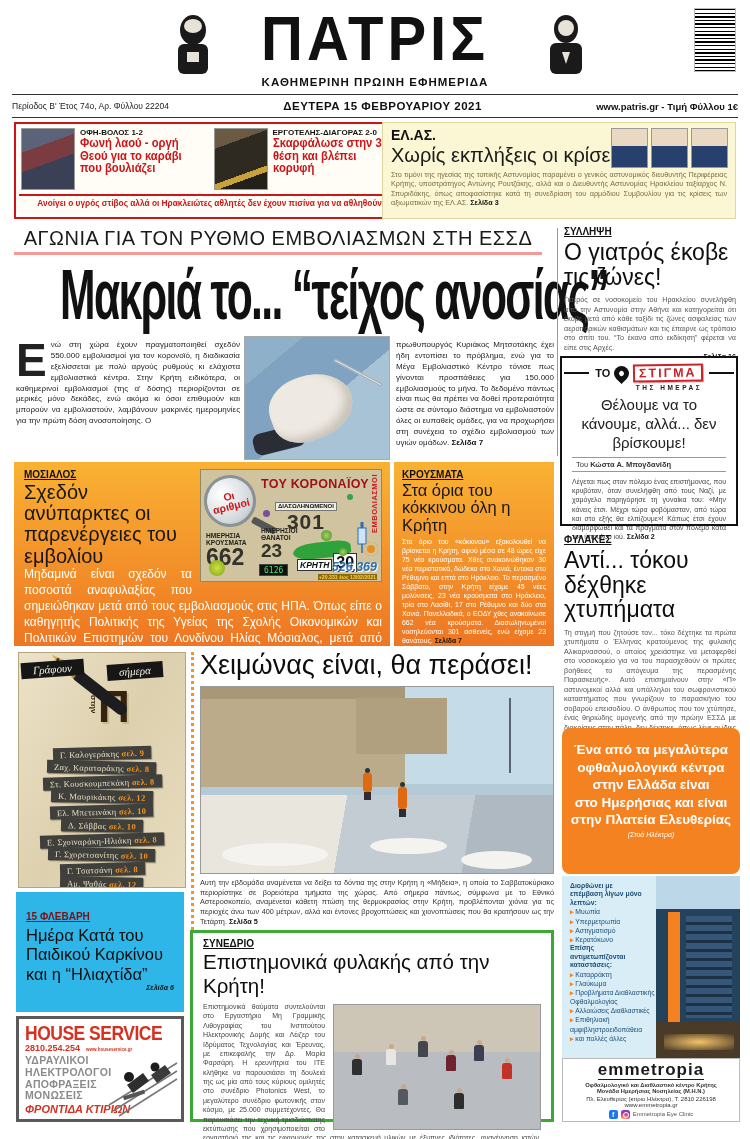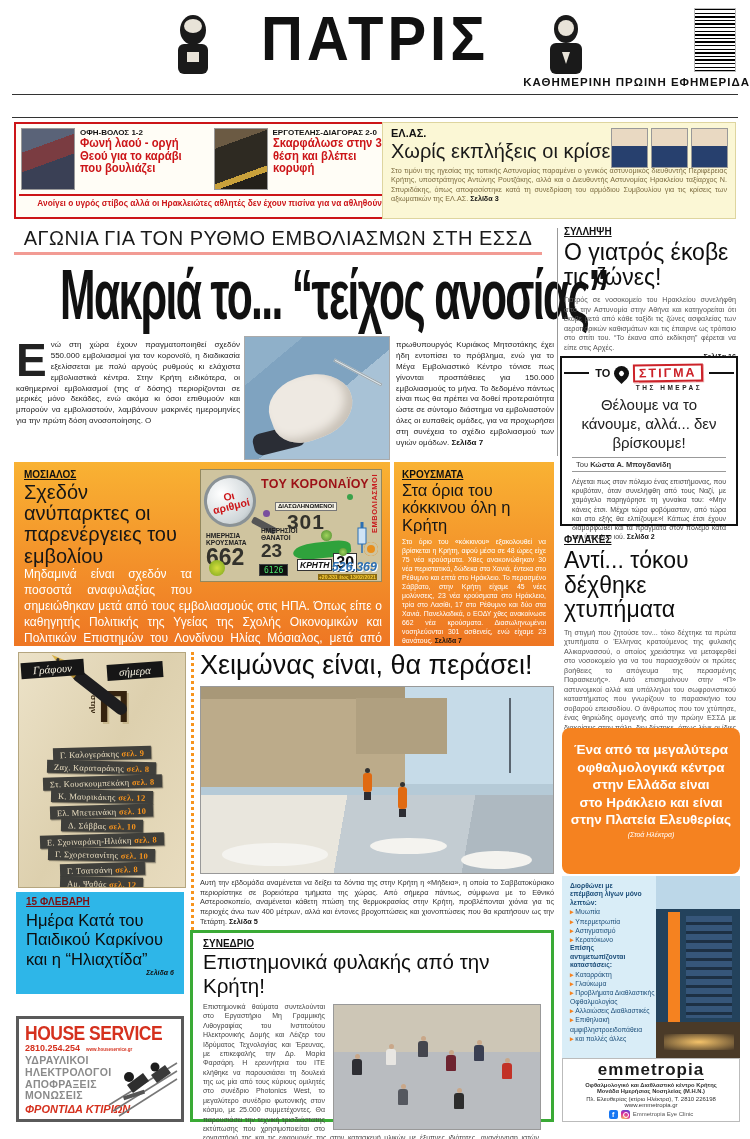--- a/index.html
+++ b/index.html
@@ -5,21 +5,21 @@
   * { margin:0; padding:0; box-sizing:border-box; }
   html,body { background:#888; }
   .page {
     position:relative; width:750px; height:1139px; margin:0 auto;
     background:#fff; font-family:"Liberation Sans", sans-serif; overflow:hidden; color:#111;
   }
   .abs { position:absolute; }
 
   
   .logo { left:0; top:4px; width:750px; text-align:center; font-size:58px; font-weight:bold; letter-spacing:4px; transform:scaleY(1.08); }
-  .subtitle { left:0; top:76px; width:750px; text-align:right; font-size:11.5px; font-weight:bold; letter-spacing:1px; }
+  .subtitle { left:0; top:76px; width:750px; text-align:center; font-size:11.5px; font-weight:bold; letter-spacing:1px; }
   .portrait { top:12px; width:46px; height:62px; }
   .portrait svg { width:100%; height:100%; }
   .p-left { left:170px; } .p-right { left:543px; }
   .barcode { left:694px; top:8px; width:42px; height:64px; border:1px solid #bbb;
     background:repeating-linear-gradient(180deg,#000 0 1.5px,#fff 1.5px 3.6px); }
   .rule1 { left:12px; top:94px; width:726px; border-top:1.5px solid #333; }
   .inforow { left:12px; top:96px; width:726px; height:20px; display:flex; align-items:center; justify-content:space-between; }
   .issue { font-size:8.5px; color:#222; }
   .date { font-size:11.5px; font-weight:bold; letter-spacing:0.5px; }
   .webprice { font-size:9.5px; font-weight:bold; }
@@ -33,21 +33,21 @@
   .ph2 { background:linear-gradient(160deg,#6b5a43 0 25%,#2e2a22 25% 70%,#c9a13b 70% 78%,#23201a 78%); }
   .sport-text { flex:1; }
   .sport-label { font-size:8px; font-weight:bold; color:#111; }
   .sport-headline { font-size:12px; font-weight:bold; color:#cc1518; line-height:1.05; transform:scaleX(0.94); transform-origin:left; }
   .sports-footer { border-top:2px solid #cc1518; color:#cc1518; font-weight:bold; font-size:8.3px; text-align:center; padding-top:2px; margin:0 14px 0 3px; }
   .sports-tab { position:absolute; right:0; top:0; bottom:0; width:13px; background:#ffe064; display:flex; align-items:center; justify-content:center; }
   .sports-tab span { writing-mode:vertical-rl; transform:rotate(180deg); font-size:7.5px; font-weight:bold; color:#cc1518; letter-spacing:0.5px; }
 
   
   .elas { left:382px; top:122px; width:354px; height:97px; background:#fbf7d5; border:1px solid #ded59f; padding:4px 8px; }
-  .elas-kicker { font-size:11px; font-weight:bold; }
+  .elas-kicker { font-size:14px; font-weight:bold; }
   .elas-headline { font-size:20px; color:#1a1a1a; margin-top:1px; }
   .elas-photos { position:absolute; right:7px; top:5px; display:flex; gap:3px; }
   .elas-photos span { width:37px; height:40px; border:1px solid #999; background:linear-gradient(180deg,#e9d9c2 0 45%,#27406e 45%); }
   .elas-body { font-size:7.2px; color:#7c6b3f; text-align:justify; line-height:1.3; margin-top:3px; }
   .pageref { font-weight:bold; color:#111; }
 
   
   .lead-kicker { left:0; top:227px; width:556px; text-align:center; font-size:20px; letter-spacing:0.5px; color:#1a1a1a; }
   .lead-rule { left:14px; top:252px; width:528px; border-top:3px solid #f29b94; }
   .lead-headline-wrap { left:0; top:254px; width:556px; text-align:center; }
@@ -132,21 +132,21 @@
   .pier { position:absolute; left:0; bottom:0; width:100%; height:42%;
     background:linear-gradient(100deg,#e9e6dd 0 40%,#c3ccd2 40% 75%,#aeb9c1 75%); }
   .snowpatch { position:absolute; background:#f4f3ef; border-radius:50%; }
   .figure { position:absolute; width:9px; height:19px; background:#e06a12; border-radius:3px; }
   .figure::before { content:""; position:absolute; left:2px; top:-5px; width:5px; height:5px; border-radius:50%; background:#333; }
   .figure::after { content:""; position:absolute; left:1px; bottom:-8px; width:7px; height:8px; background:#2d2d33; }
   .lamp { position:absolute; right:12%; top:6%; width:2px; height:40%; background:#5a6570; }
   .winter-caption { left:200px; top:878px; width:354px; font-size:7.3px; line-height:1.33; text-align:justify; color:#333; }
 
   
-  .flevari { left:16px; top:892px; width:168px; height:102px; background:#2eb6e8; padding:4px 10px 4px 10px; }
+  .flevari { left:16px; top:892px; width:168px; height:120px; background:#2eb6e8; padding:19px 10px 4px 10px; }
   .flev-kicker { color:#7b1113; font-size:10px; font-weight:bold; text-decoration:underline; }
   .flev-headline { font-size:16.5px; color:#0d0d0d; line-height:1.18; margin-top:4px; }
   .flev-page { text-align:right; font-size:7px; font-weight:bold; font-style:italic; color:#111; }
 
   
   .house { left:16px; top:1016px; width:168px; height:106px; border:3px solid #5a5a5a; background:#fff; padding:3px 6px; overflow:hidden; }
   .hs-title { color:#d5311e; font-weight:bold; font-size:17.5px; letter-spacing:-0.5px; transform:scaleY(1.15); transform-origin:left top; white-space:nowrap; }
   .hs-row { display:flex; gap:6px; align-items:baseline; }
   .hs-phone { color:#d5311e; font-weight:bold; font-size:9px; }
   .hs-url { color:#d5311e; font-size:4.5px; font-weight:bold; }
@@ -229,20 +229,25 @@
     <svg viewBox="0 0 46 62">
         <ellipse cx="23" cy="17" rx="12" ry="14" fill="#1a1a1a"></ellipse>
         <rect x="7" y="31" width="32" height="31" rx="6" fill="#1a1a1a"></rect>
         <ellipse cx="23" cy="16" rx="8" ry="8" fill="#e8e3d8"></ellipse>
         <polygon points="19,40 27,40 23,52" fill="#e8e3d8"></polygon>
       </svg>
   </div>
   <div class="abs barcode"></div>
   <div class="abs subtitle">ΚΑΘΗΜΕΡΙΝΗ ΠΡΩΙΝΗ ΕΦΗΜΕΡΙΔΑ</div>
   <div class="abs rule1"></div>
+  <div class="abs inforow">
+    <span class="issue">Περίοδος Β' Έτος 74ο, Αρ. Φύλλου 22204</span>
+    <span class="date">ΔΕΥΤΕΡΑ 15 ΦΕΒΡΟΥΑΡΙΟΥ 2021</span>
+    <span class="webprice">www.patris.gr - Τιμή Φύλλου 1€</span>
+  </div>
   <div class="abs rule2"></div>
 
   <div class="abs sports">
     <div class="sports-grid">
       <div class="sport-photo ph1"></div>
       <div class="sport-text">
         <div class="sport-label">ΟΦΗ-ΒΟΛΟΣ 1-2</div>
         <div class="sport-headline">Φωνή λαού - οργή Θεού για το καράβι που βουλιάζει</div>
       </div>
       <div class="sport-photo ph2"></div>
@@ -483,21 +488,21 @@
     <div class="rc-body">
       <span>Τη στιγμή που ζητούσε τον... τόκο δέχτηκε τα πρώτα χτυπήματα ο Έλληνας κρατούμενος της φυλακής Αλικαρνασσού, ο οποίος χρειάστηκε να μεταφερθεί στο νοσοκομείο για να του παρασχεθούν οι πρώτες βοήθειες το απόγευμα της περασμένης Παρασκευής». Αυτό επισημαίνουν στην «Π» αστυνομικοί αλλά και υπάλληλοι του σωφρονιστικού καταστήματος που γνωρίζουν το παρασκήνιο του σοβαρού επεισοδίου. Ο άνθρωπος που τον χτύπησε, ένας θηριώδης ομογενής από την πρώην ΕΣΣΔ με διακρίσεις στην πάλη, δεν δέχτηκε -όπως λένε οι ίδιες πηγές- να παίζονται τέτοια παιχνίδια από κρατουμένους σε βάρος άλλων κρατουμένων.</span>
       <span class="pageref">Σελίδα 3</span>
     </div>
   </div>
 
   <div class="abs orange-ad">
     <div class="oa-line">Ένα από τα μεγαλύτερα</div>
     <div class="oa-line">οφθαλμολογικά κέντρα</div>
     <div class="oa-line">στην Ελλάδα είναι</div>
-    <div class="oa-line">στο Ηράκλειο και είναι</div>
+    <div class="oa-line">στο Ημερήσιας και είναι</div>
     <div class="oa-line">στην Πλατεία Ελευθερίας</div>
     <div class="oa-note">(Στοά Ηλέκτρα)</div>
   </div>
 
   <div class="abs blue-ad">
     <div class="ba-building"></div>
     <div class="ba-glow"></div>
     <div class="ba-text">
       <div class="ba-intro">Διορθώνει με</div>
       <div class="ba-intro">επέμβαση λίγων μόνο λεπτών:</div>

